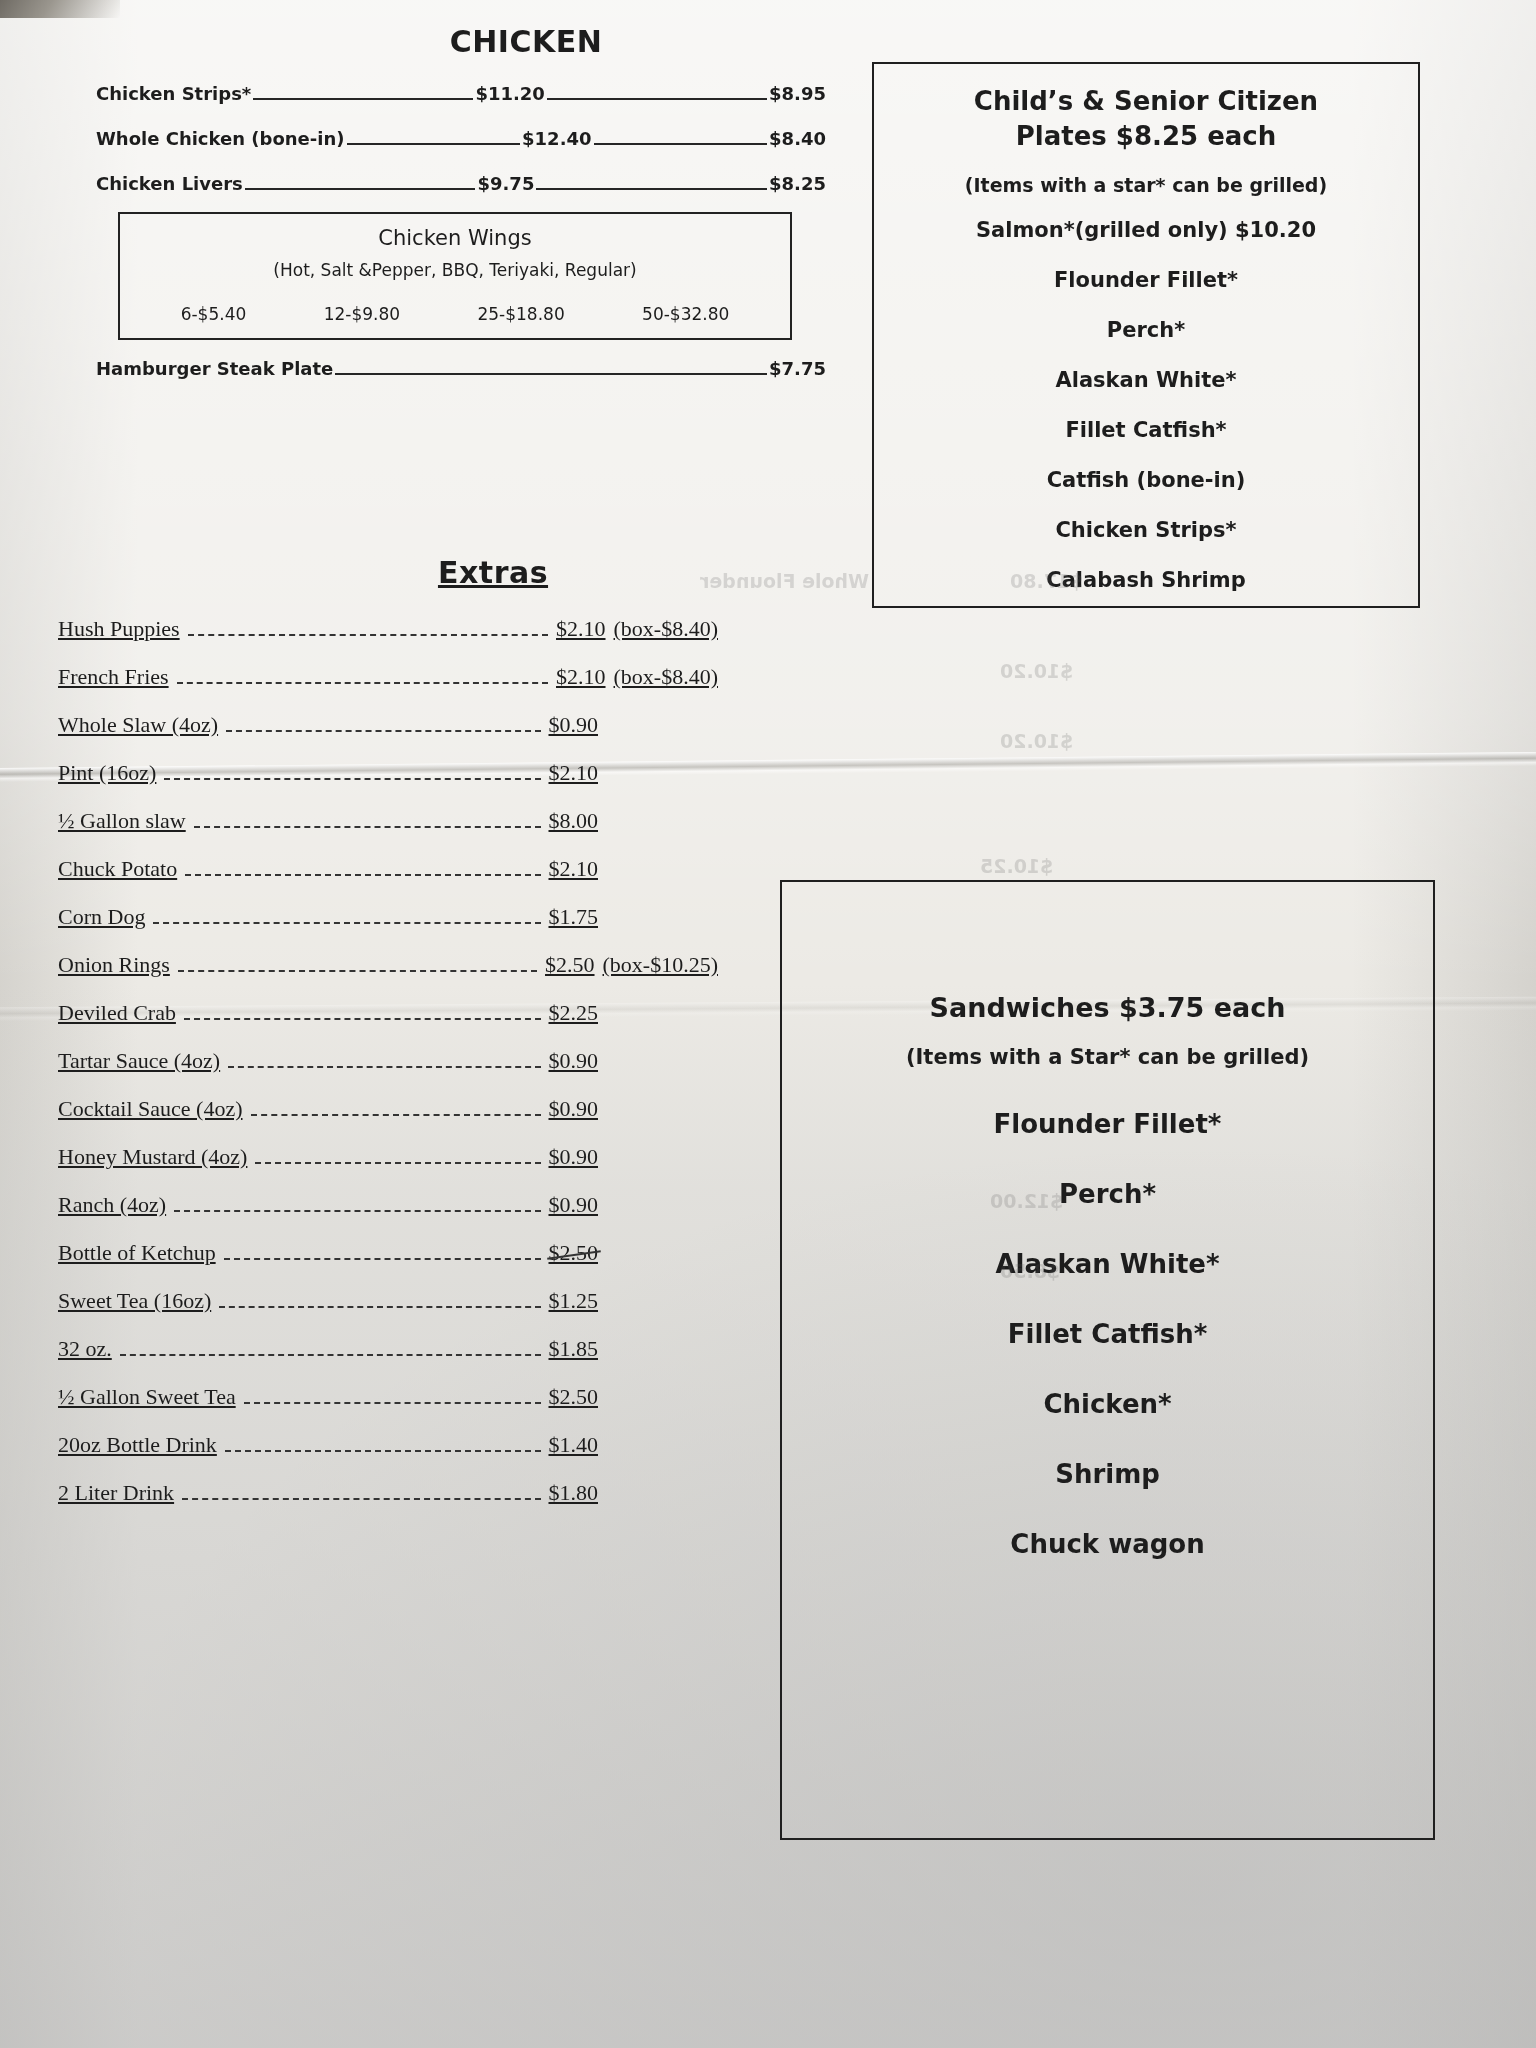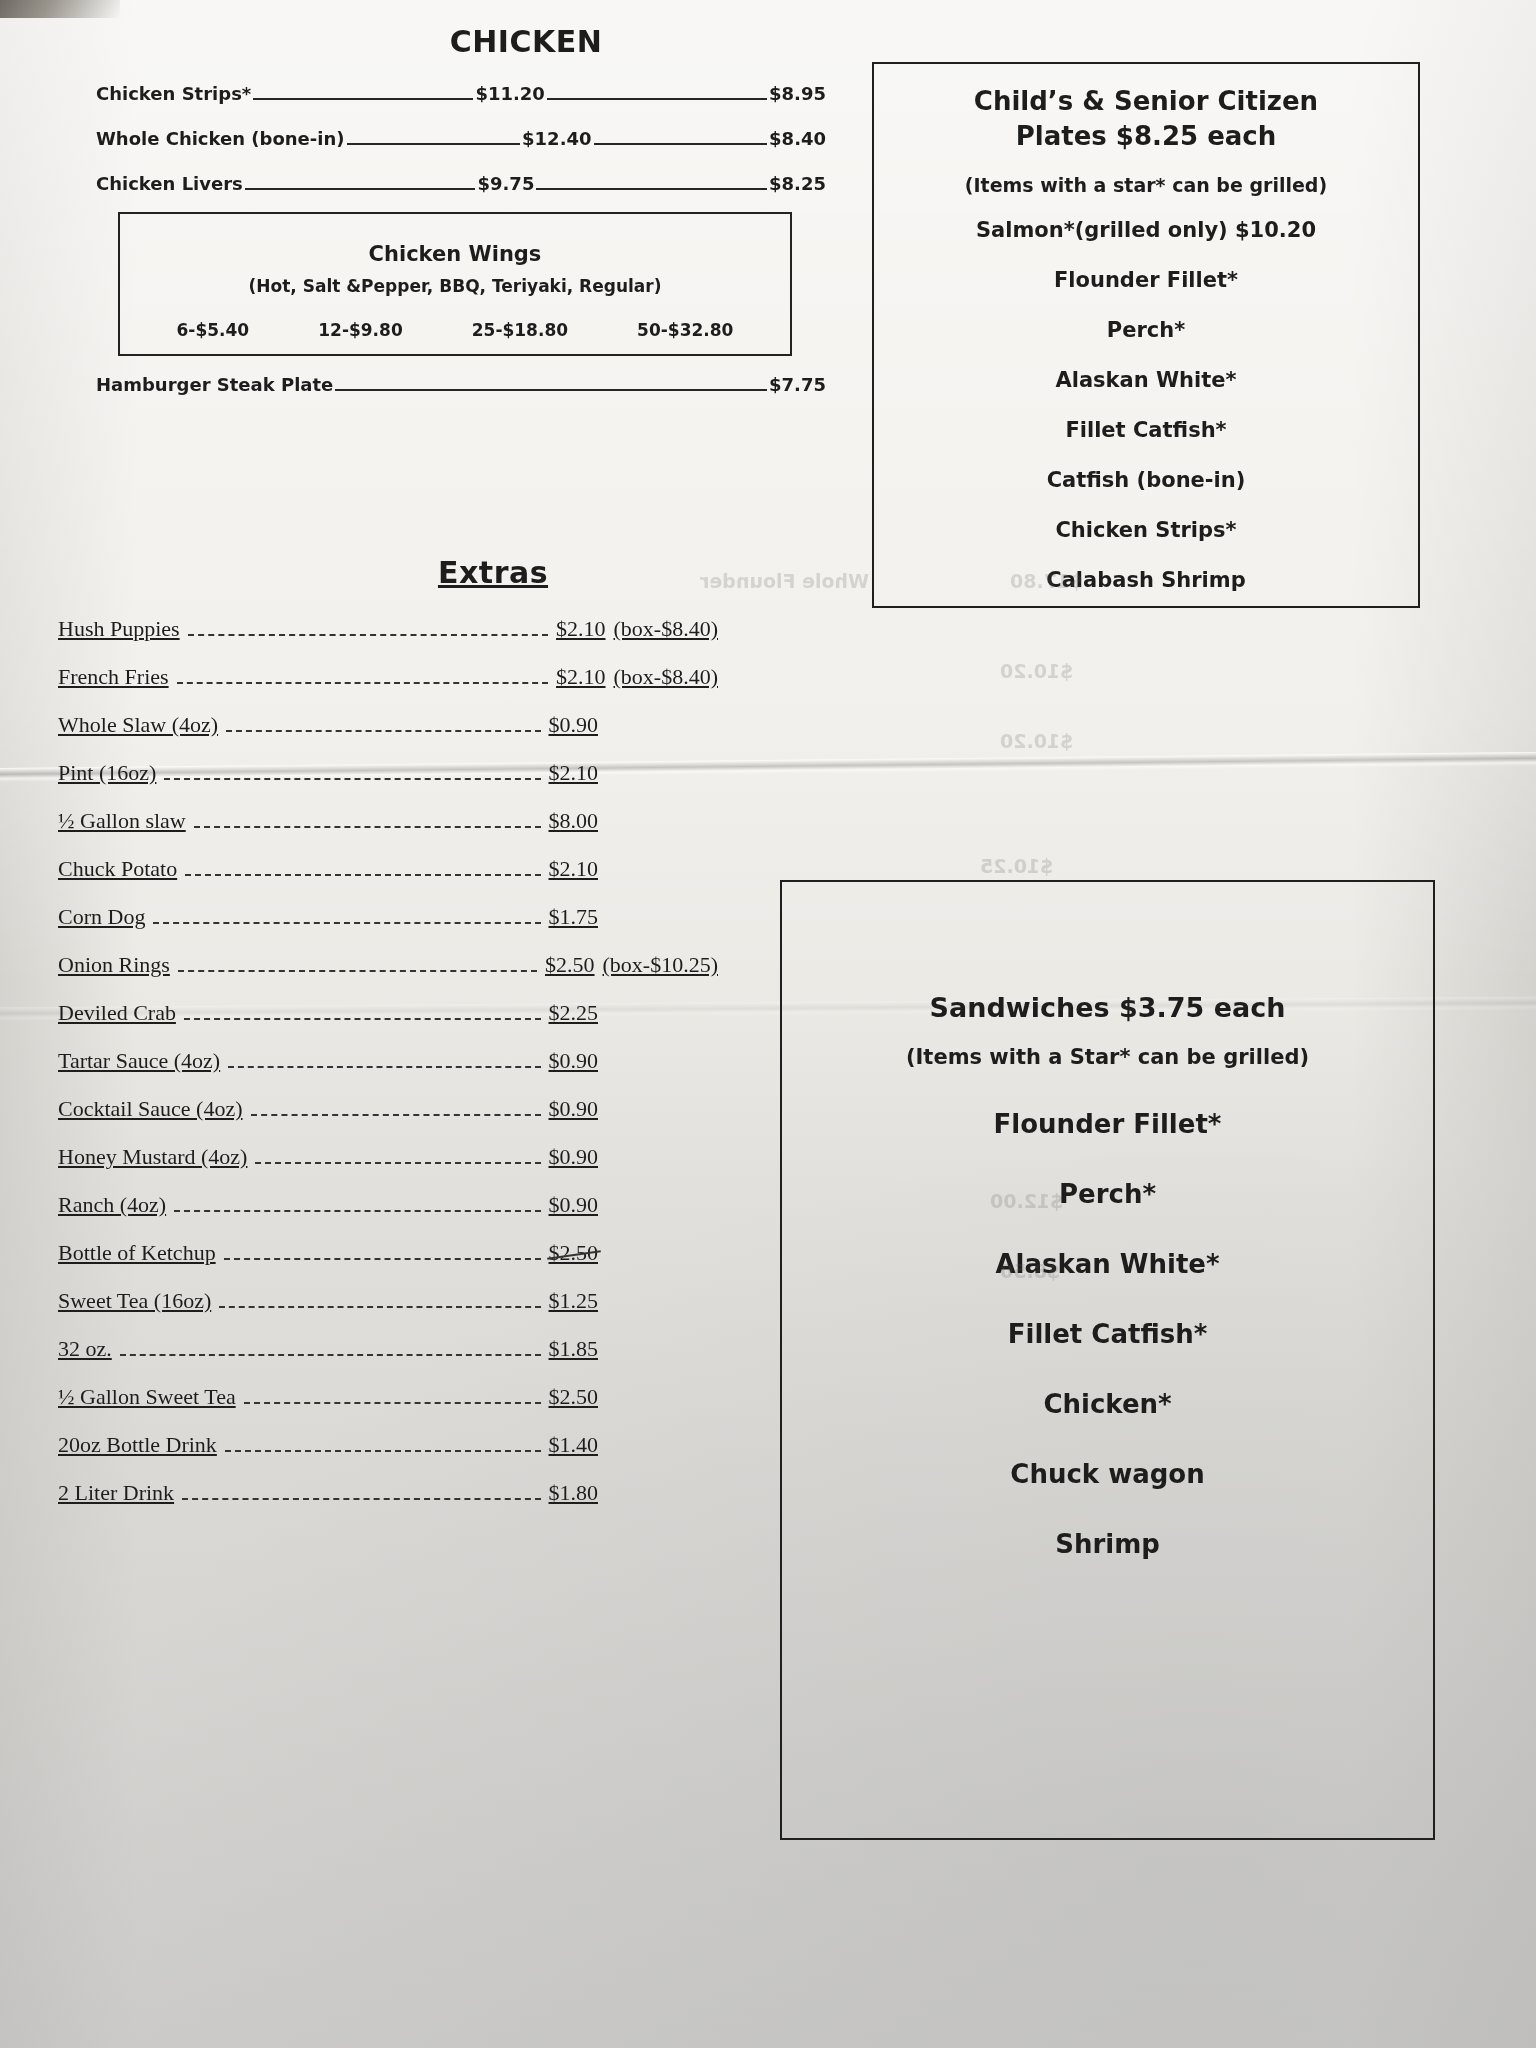--- a/index.html
+++ b/index.html
@@ -78,23 +78,23 @@
     flex: 1 1 auto;
     margin: 0 2px 4px 2px;
     border-bottom: 2px solid #262626;
     height: 0;
   }
 
   #wings-box {
     border: 2px solid #222;
     margin: 18px 0 0 22px;
     width: 670px;
-    padding: 28px 0 14px 0;
-    font-family: "DejaVu Sans", sans-serif;
-    font-weight: bold;
+    padding: 12px 0 14px 0;
+    font-family: "DejaVu Sans", sans-serif;
+    font-weight: normal;
     text-align: center;
   }
   #wings-title { font-size: 21px; }
   #wings-kinds { font-size: 17px; margin-top: 10px; }
   #wings-prices {
     display: flex;
     justify-content: space-around;
     font-size: 17px;
     margin-top: 24px;
     padding: 0 22px;
@@ -397,22 +397,22 @@
 
   <section id="sandwich-box">
     <div class="t1">Sandwiches   $3.75 each</div>
     <div class="t2">(Items with a Star* can be grilled)</div>
     <ul id="sandwich-list">
         <li>Flounder Fillet*</li>
         <li>Perch*</li>
         <li>Alaskan White*</li>
         <li>Fillet Catfish*</li>
         <li>Chicken*</li>
+        <li>Shrimp</li>
         <li>Chuck wagon</li>
-        <li>Shrimp</li>
       </ul>
   </section>
 
   <div id="bleed-layer">
       <div class="bleed" style="left: 700px; top: 570px;">Whole Flounder</div>
       <div class="bleed" style="left: 1010px; top: 570px;">$17.80</div>
       <div class="bleed" style="left: 1000px; top: 660px;">$10.20</div>
       <div class="bleed" style="left: 1000px; top: 730px;">$10.20</div>
       <div class="bleed" style="left: 980px; top: 855px;">$10.25</div>
       <div class="bleed" style="left: 990px; top: 1190px;">$12.00</div>

